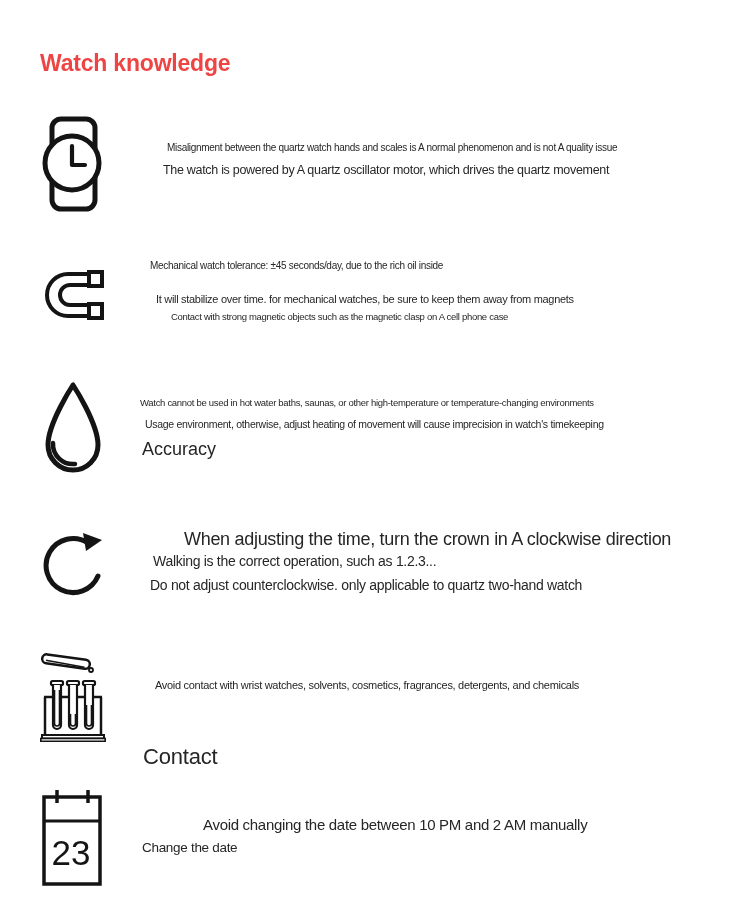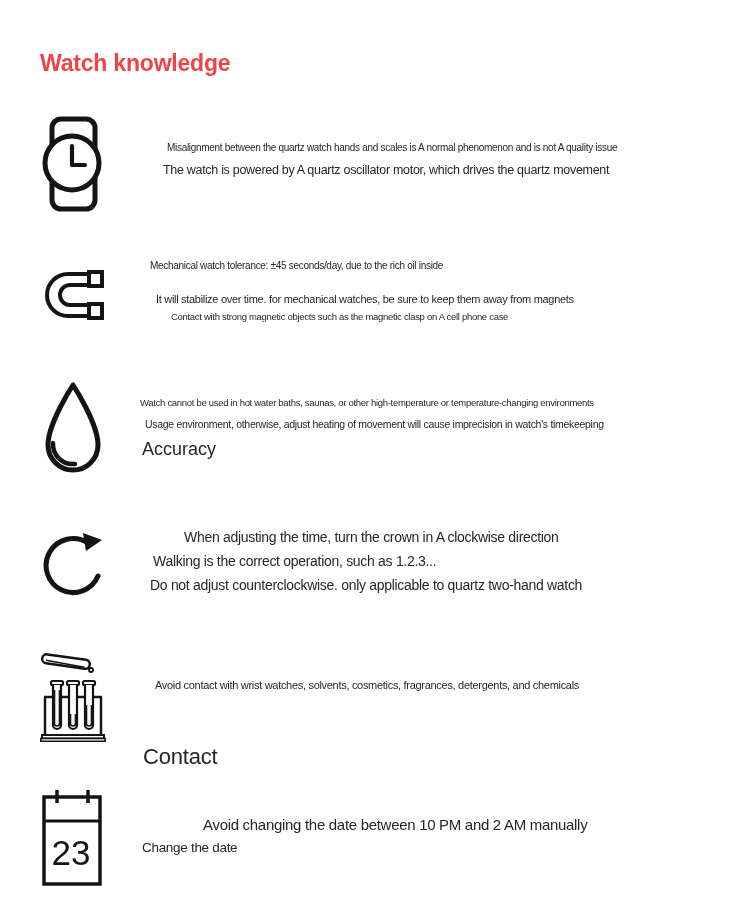--- a/index.html
+++ b/index.html
@@ -33,21 +33,21 @@
   .s2a{left:150px;top:261px;font-size:10px;}
   .s2b{left:156px;top:287px;font-size:11px;margin-top:7px;}
   .s2c{left:147px;top:312px;font-size:9.5px;margin-left:24px;}
   
   .icon-drop{left:40px;top:381px;width:66px;height:96px;}
   .s3a{left:140px;top:398px;font-size:9.5px;}
   .s3b{left:145px;top:419px;font-size:10.5px;}
   .s3c{left:142px;top:440px;font-size:18px;letter-spacing:0;text-align:right;}
   
   .icon-rotate{left:42px;top:524px;width:64px;height:80px;}
-  .s4a{left:184px;top:530px;font-size:14px;}
+  .s4a{left:184px;top:530px;font-size:18px;}
   .s4b{left:153px;top:554px;font-size:14px;}
   .s4c{left:150px;top:578px;font-size:14px;}
   
   .icon-tubes{left:40px;top:652px;width:66px;height:90px;}
   .s5a{left:155px;top:680px;font-size:11px;}
   .s5b{left:143px;top:698px;font-size:22px;letter-spacing:-0.2px;margin-top:48px;}
   
   .icon-calendar{left:42px;top:789px;width:48px;height:97px;}
   .s6a{left:203px;top:817px;font-size:15px;}
   .s6b{left:142px;top:841px;font-size:13.5px;}

